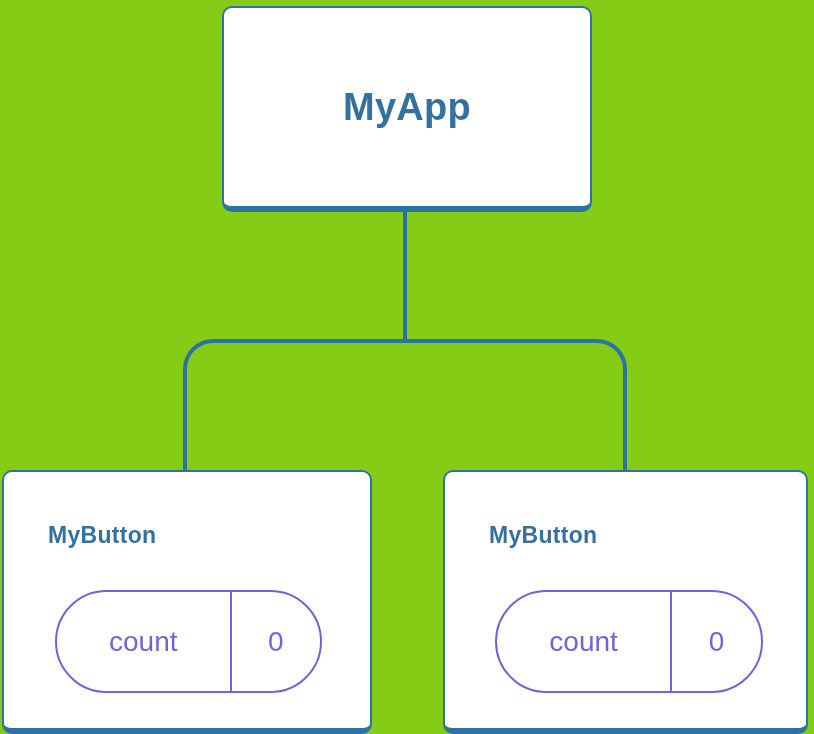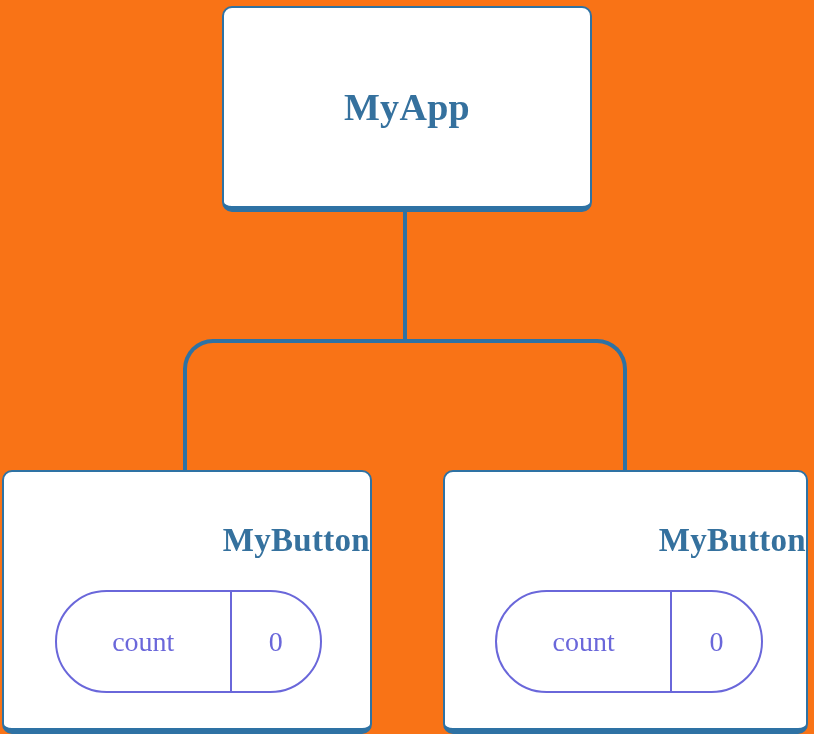--- a/index.html
+++ b/index.html
@@ -1,22 +1,22 @@
 <!DOCTYPE html>
 <html><head>
 <meta charset="utf-8">
 <style>
   html, body { margin: 0; padding: 0; }
   .canvas {
     position: relative;
     width: 814px;
     height: 734px;
-    background: #f97316;
+    background: #84cc16;
     overflow: hidden;
-    font-family: Liberation Serif, serif;
+    font-family: Liberation Sans, sans-serif;
   }
   .card {
     position: absolute;
     background: #ffffff;
     border: 2px solid #2E72A4;
     border-bottom-width: 6px;
     border-radius: 10px;
     box-sizing: border-box;
   }
   .card-root {
@@ -47,22 +47,23 @@
   }
   .card-child {
     top: 470px;
     width: 370px; height: 264px;
   }
   .card-child-left  { left: 2px; }
   .card-child-right { left: 443px; width: 365px; }
   .card-child .card-title {
     position: absolute;
     top: 50px; left: 0; right: 0;
-    text-align: right;
-    font-size: 33px;
+    text-align: left;
+    font-size: 23px;
+    padding-left: 44px;
   }
   .state-pill {
     position: absolute;
     left: 51px; top: 118px;
     width: 267px; height: 103px;
     background: #ffffff;
     border: 2.5px solid #6A67DA;
     border-radius: 999px;
     box-sizing: border-box;
     display: flex;

